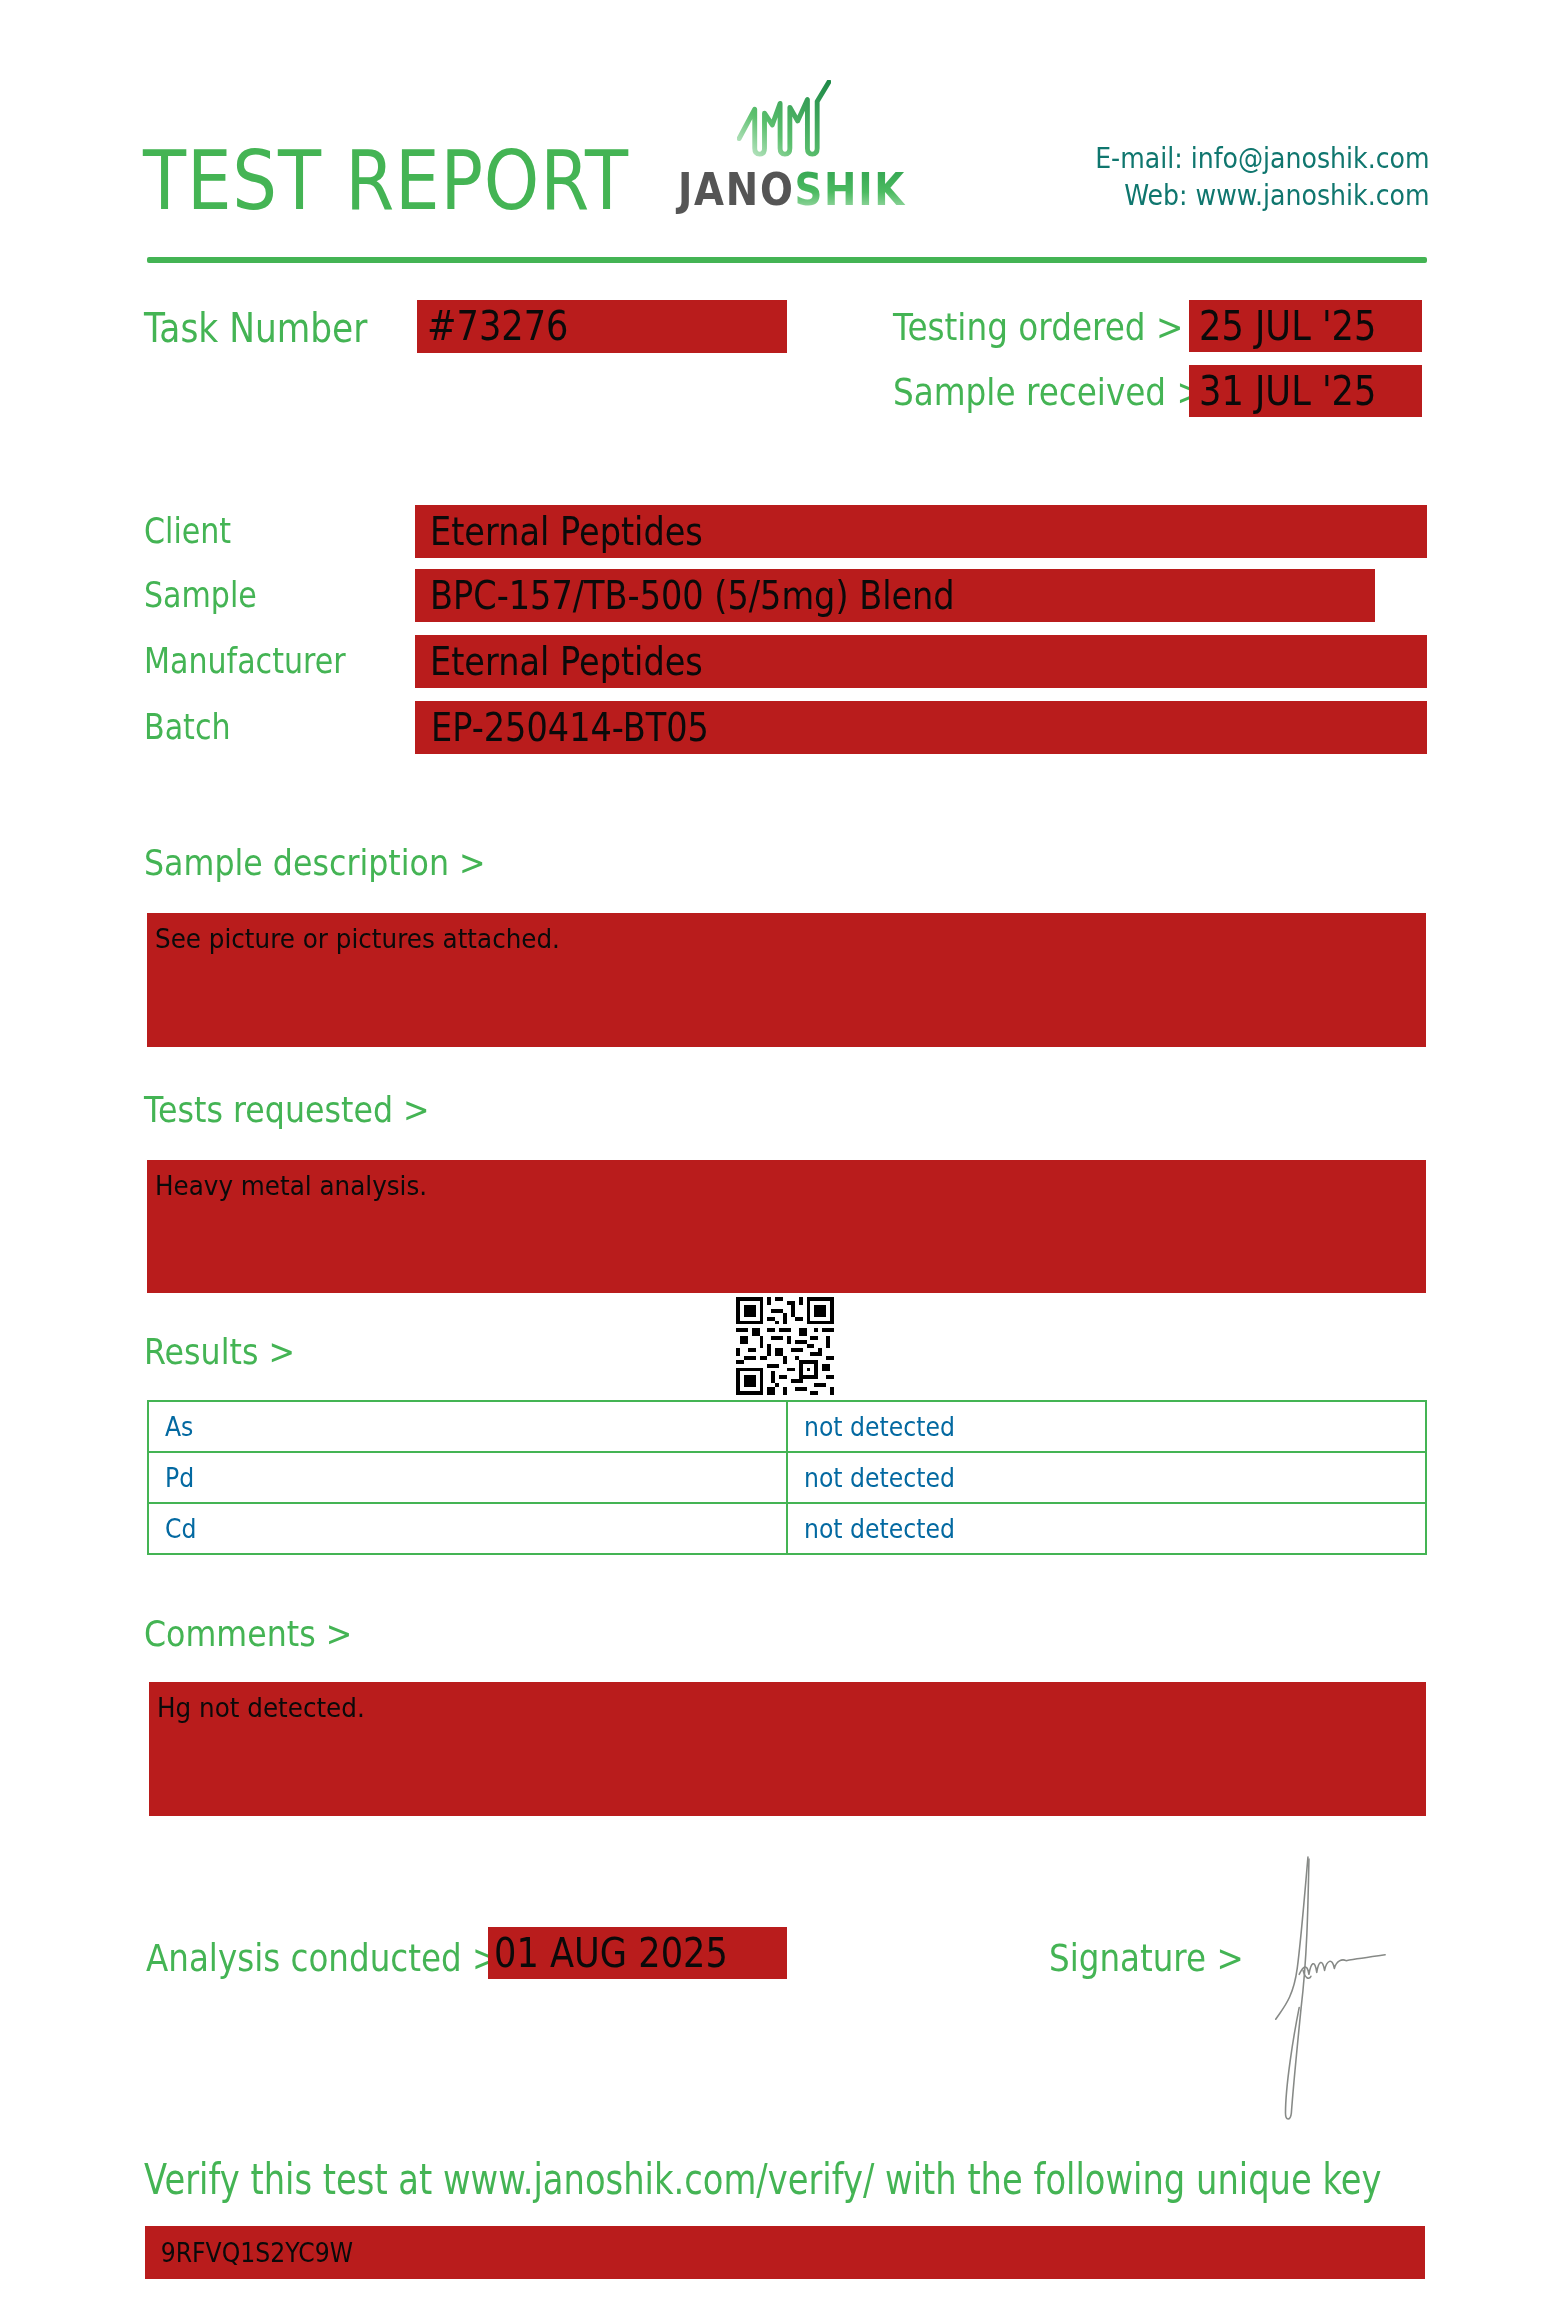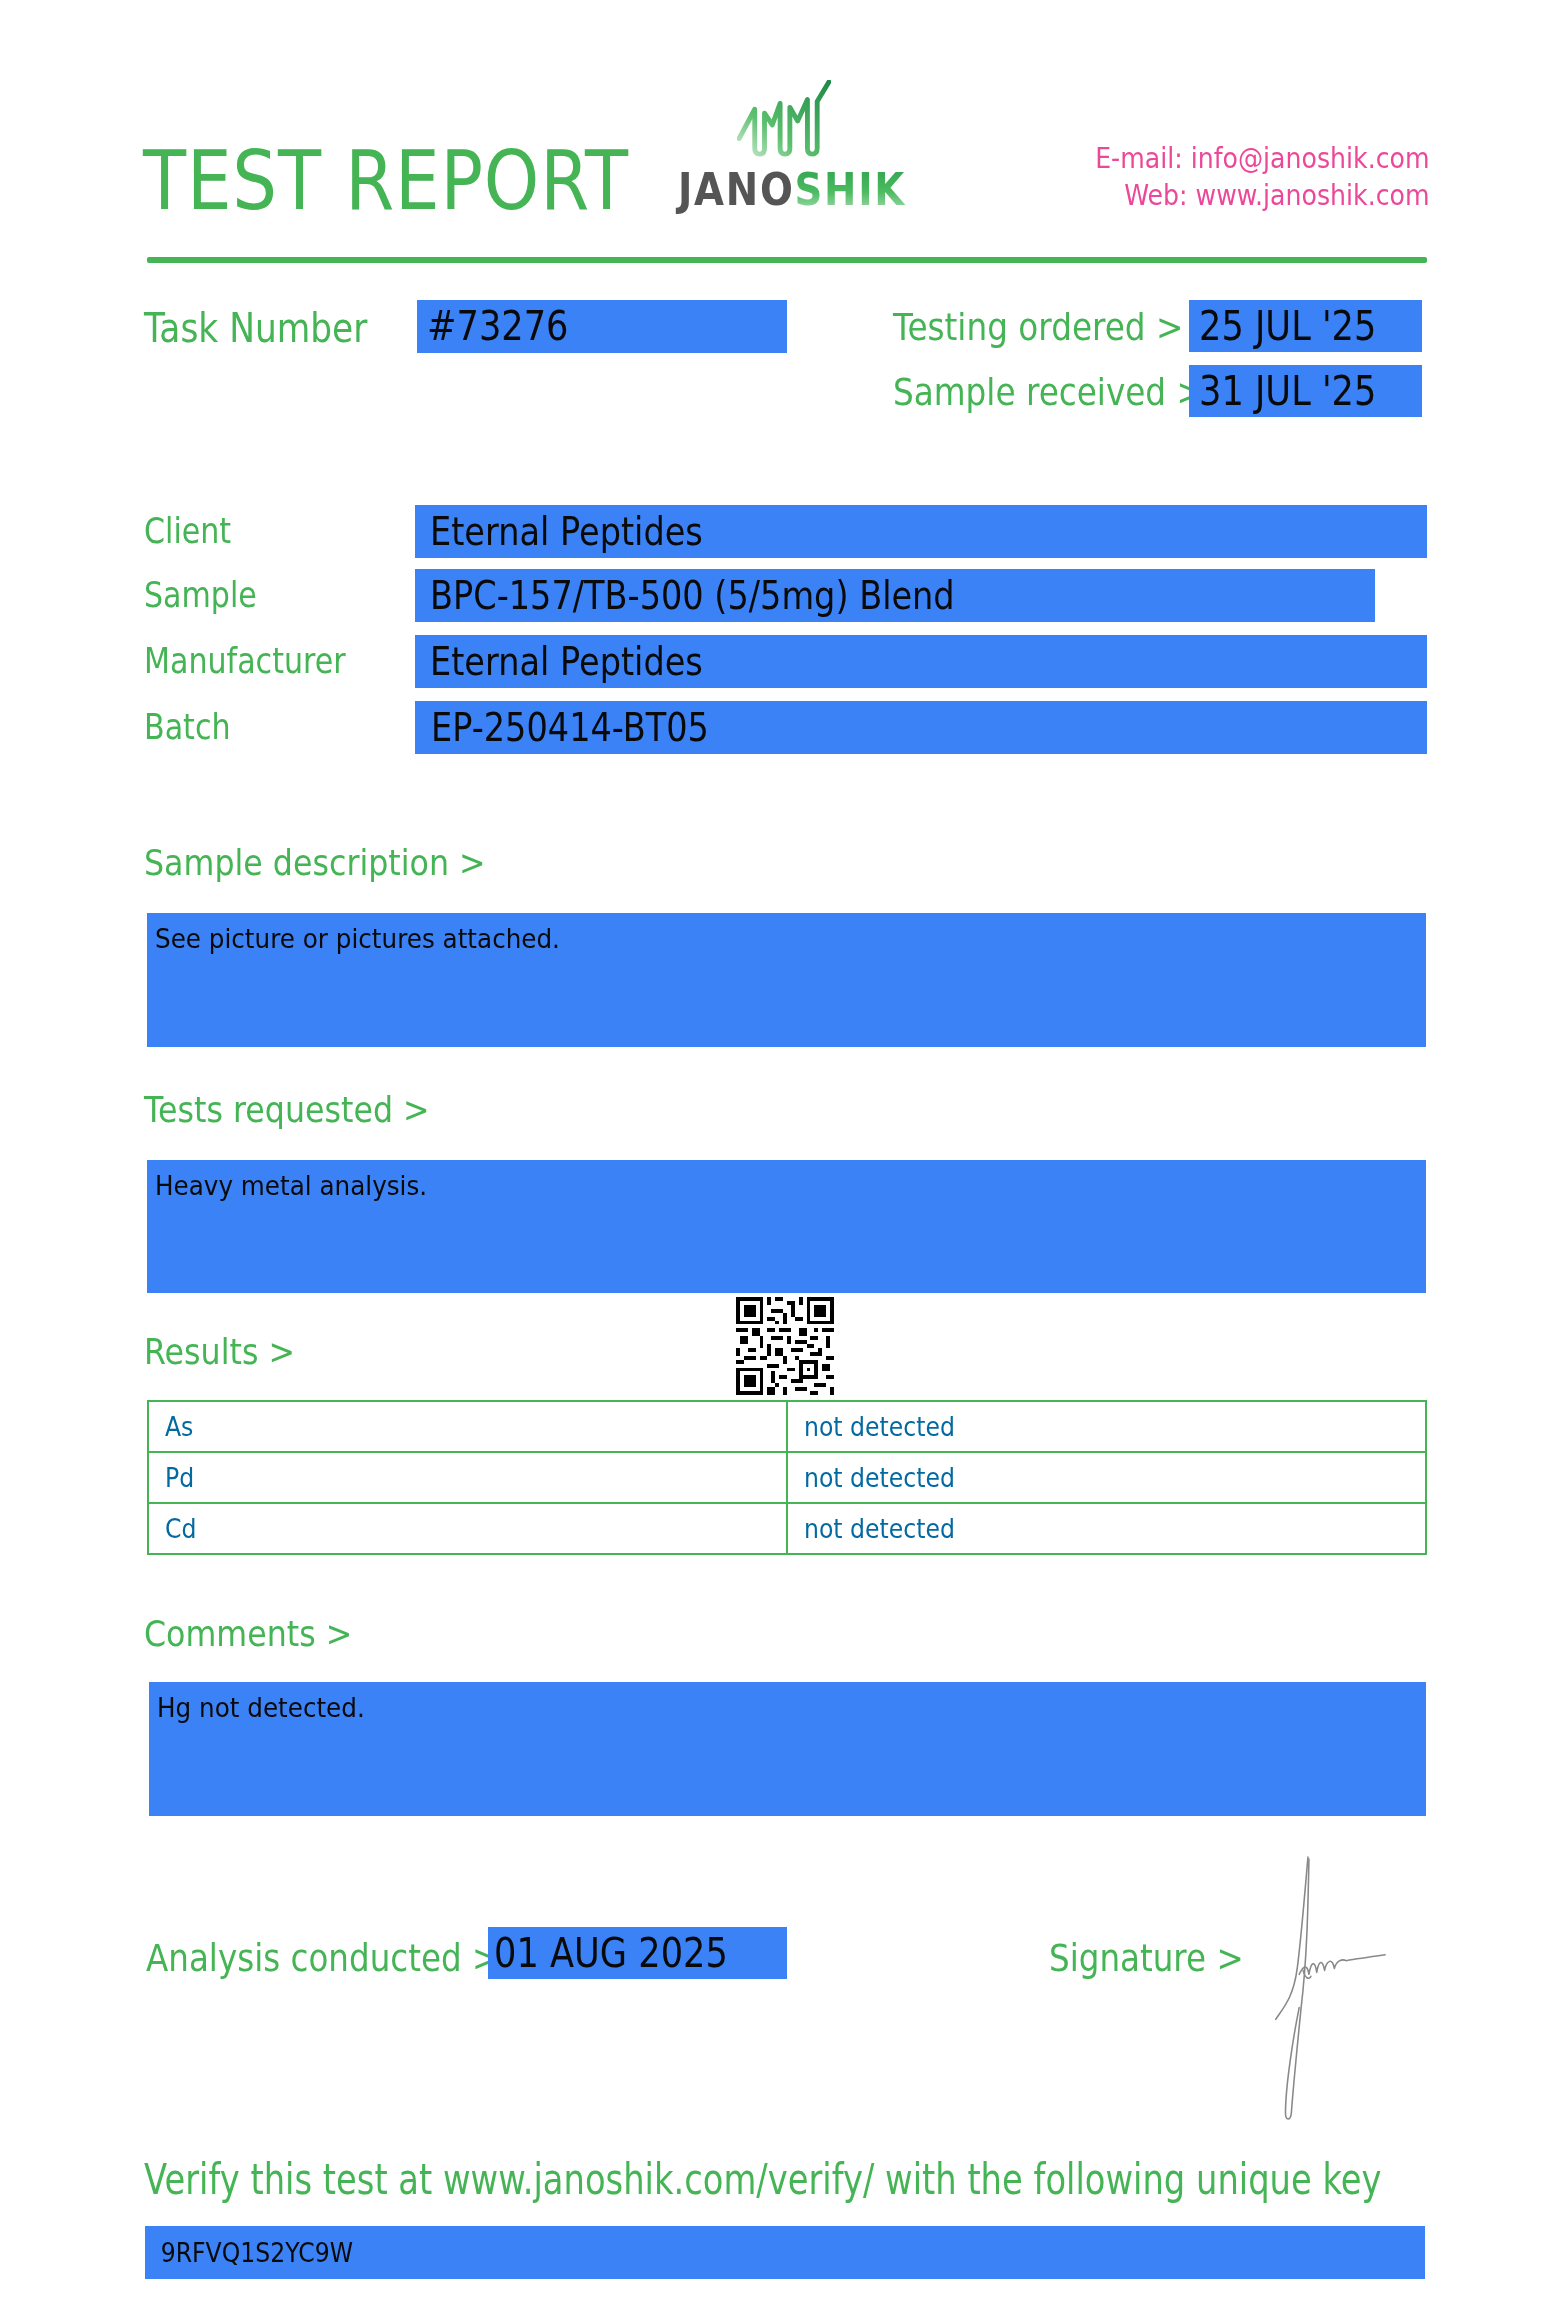--- a/index.html
+++ b/index.html
@@ -1,32 +1,32 @@
 <!DOCTYPE html>
 <html><head>
 <meta charset="utf-8">
 <style>
   html, body { margin: 0; padding: 0; background: #ffffff; }
   body { width: 1568px; height: 2313px; position: relative; overflow: hidden;
          font-family: "DejaVu Sans", "Liberation Sans", sans-serif; }
   .abs { position: absolute; }
   .green { color: #44b454; }
   .black { color: #0a0a0a; }
-  .box { position: absolute; background: #3b82f6; }
+  .box { position: absolute; background: #b91c1c; }
 
   
   #title { left: 143px; top: 137px; font-size: 82px; line-height: 88px; letter-spacing: 1px;
            transform: scaleX(0.86); transform-origin: left top; white-space: nowrap; }
   #logo-icon { left: 737px; top: 80px; width: 94px; height: 80px; }
   #logo-text { left: 678px; top: 165px; font-size: 45px; line-height: 49px; font-weight: bold;
                letter-spacing: 2px; white-space: nowrap; transform: scaleX(0.86); transform-origin: left top; }
   #logo-text .jano { color: #555555; }
   #logo-text .shik { background: linear-gradient(180deg, #2ea04e 0%, #4cbb61 55%, #b9e3bf 100%);
                      -webkit-background-clip: text; background-clip: text; color: transparent; }
-  #contact { right: 139px; top: 140px; text-align: right; color: #ec4899; font-size: 28px; line-height: 37px; }
+  #contact { right: 139px; top: 140px; text-align: right; color: #0f766e; font-size: 28px; line-height: 37px; }
   #contact div { white-space: nowrap; transform: scaleX(0.9); transform-origin: right center; }
   #rule { left: 147px; top: 257px; width: 1280px; height: 5.9px; background: #44b454; border-radius: 2px; }
 
   
   .lbl-lg { font-size: 40px; line-height: 49px; white-space: nowrap; transform: scaleX(0.86); transform-origin: left center; }
   .val-lg { font-size: 40px; line-height: 53px; white-space: nowrap; padding-left: 9.8px; box-sizing: border-box;
             transform-origin: left center; }
   .val-lg span { display: inline-block; transform: scaleX(0.88); transform-origin: left center; }
 
   

